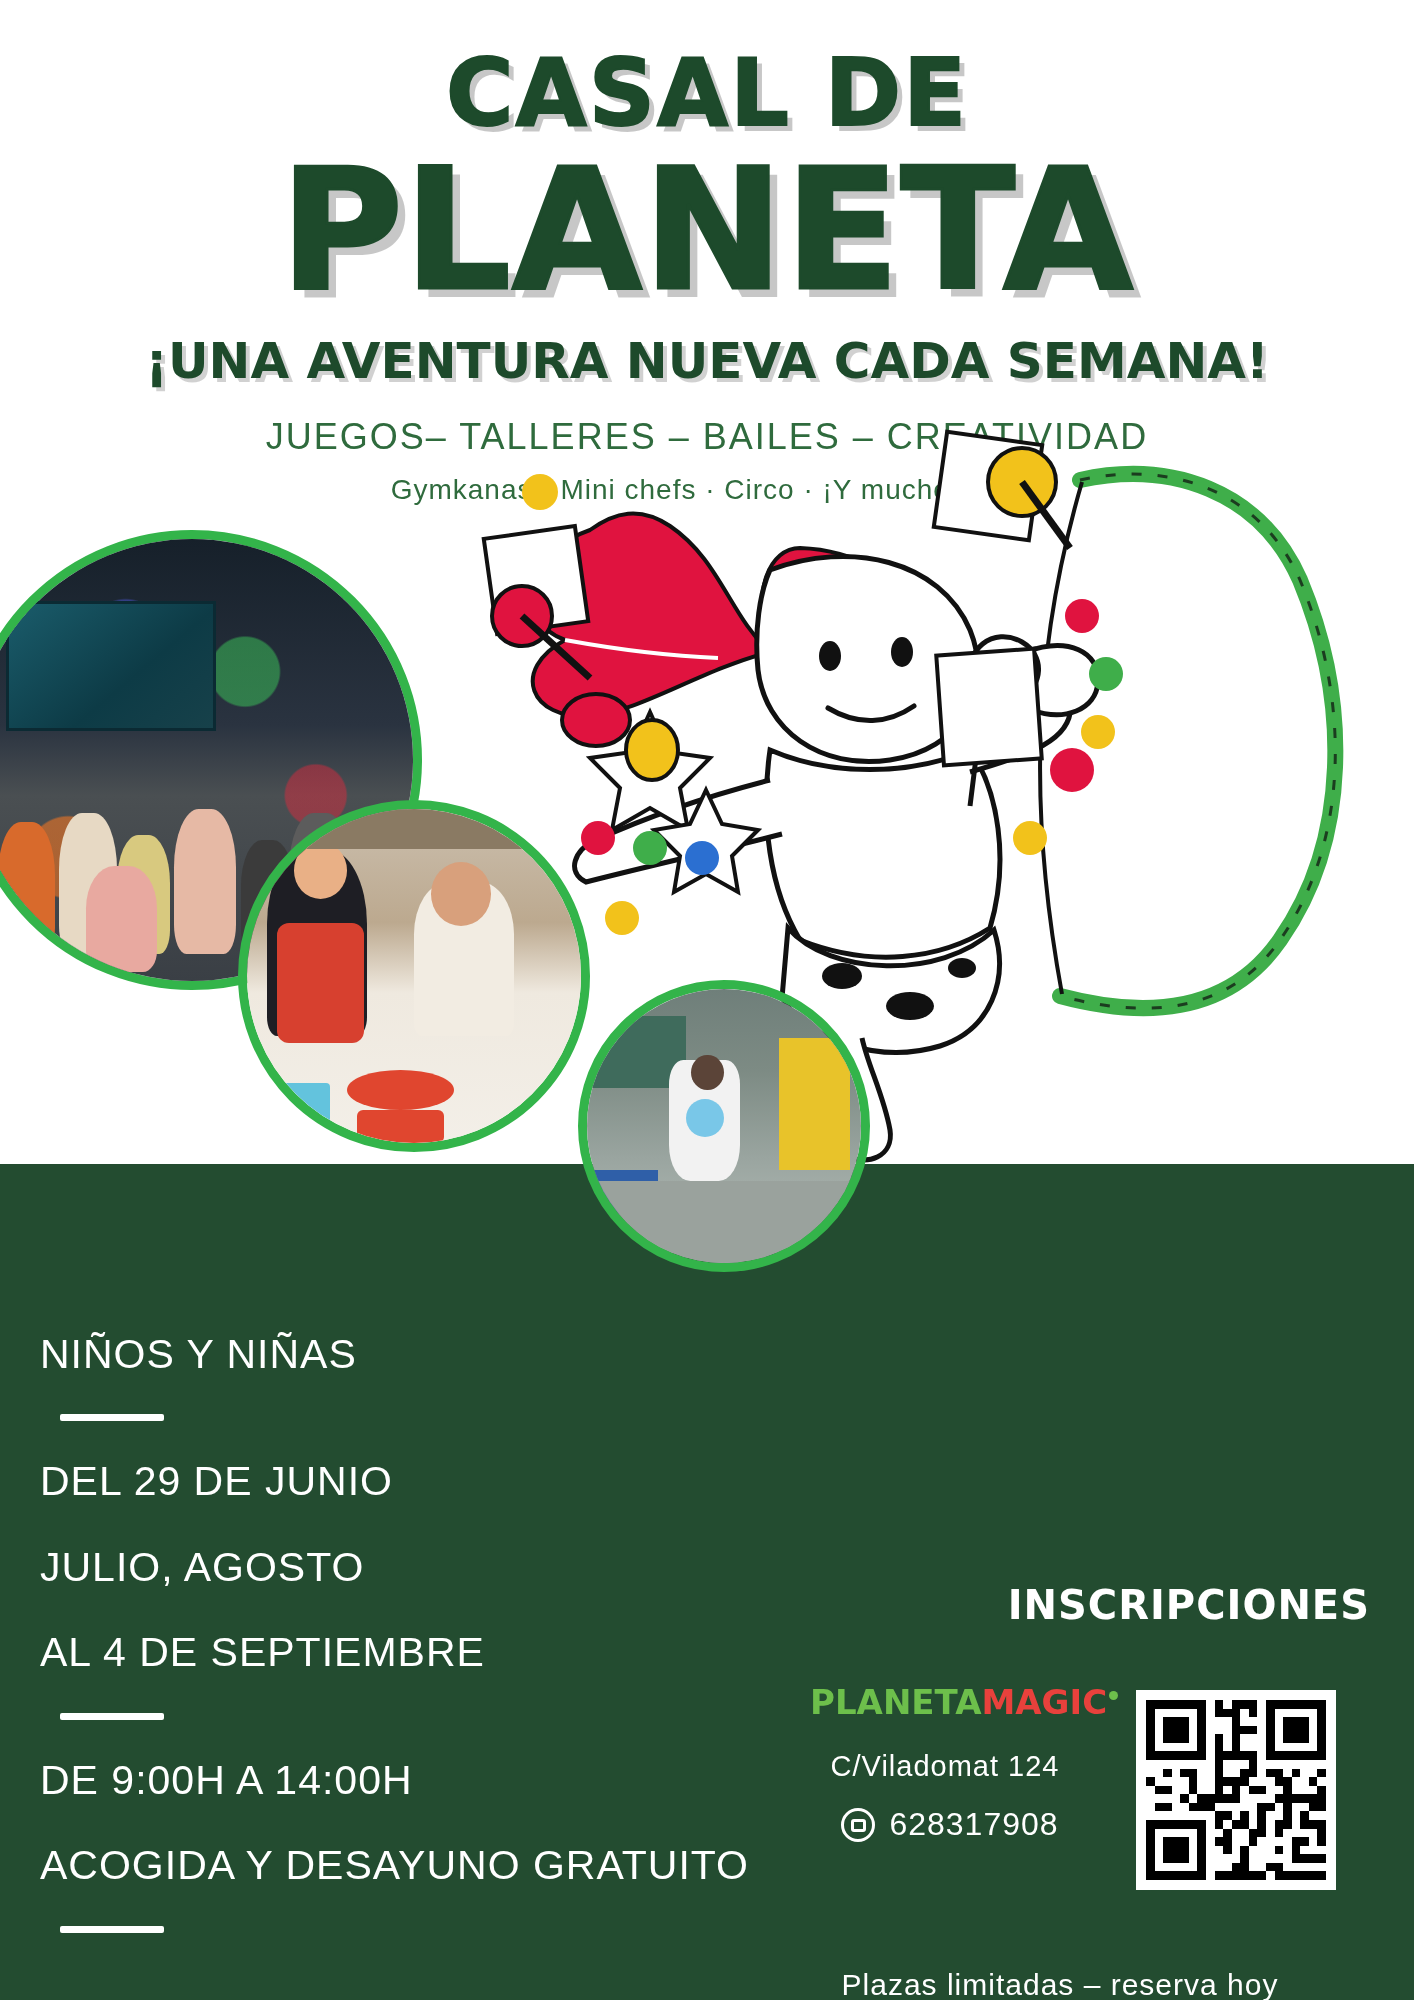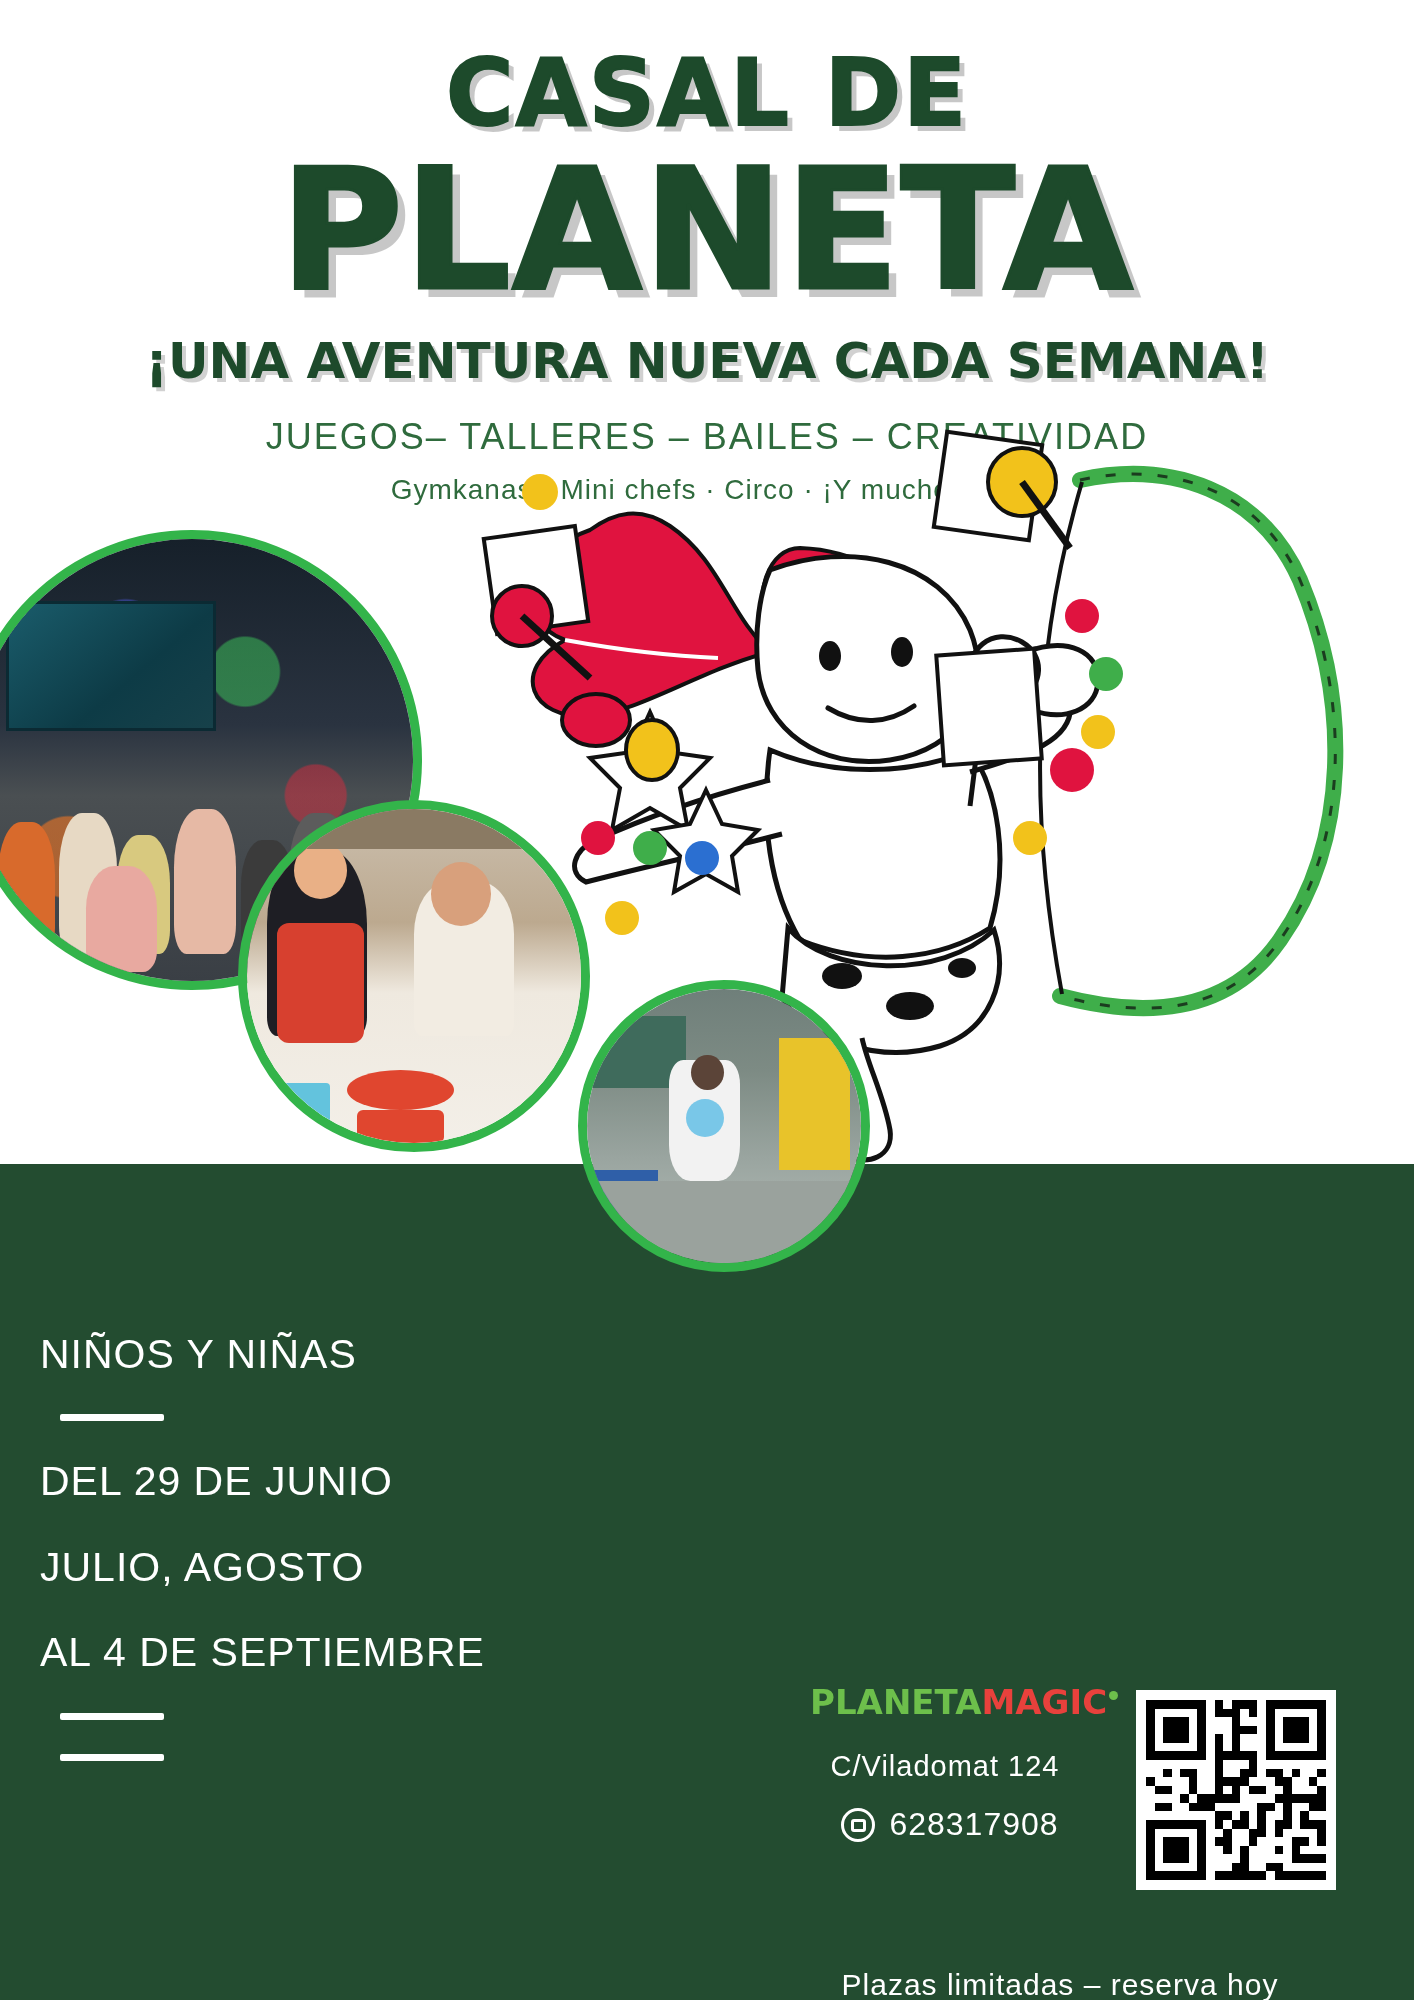--- a/index.html
+++ b/index.html
@@ -429,25 +429,30 @@
     <div class="rule"></div>
 
     <div class="blk">
       <div class="info-line">DEL 29 DE JUNIO</div>
       <div class="info-line">JULIO, AGOSTO</div>
       <div class="info-line">AL 4 DE SEPTIEMBRE</div>
     </div>
 
     <div class="rule"></div>
 
+    <div class="blk">
+      <div class="info-line">DE 9:00H A 14:00H</div>
+      <div class="info-line">ACOGIDA Y DESAYUNO GRATUITO</div>
+    </div>
 
     <div class="rule"></div>
 
   </div>
 
+  <div class="inscrip">INSCRIPCIONES</div>
 
   <div class="logo">
     <div class="logo-text">
       <span class="g">PLANETA</span><span class="r">MAGIC</span><span class="logo-dot"></span>
     </div>
   </div>
 
   <div class="addr">C/Viladomat 124</div>
 
   <div class="phone-row">

